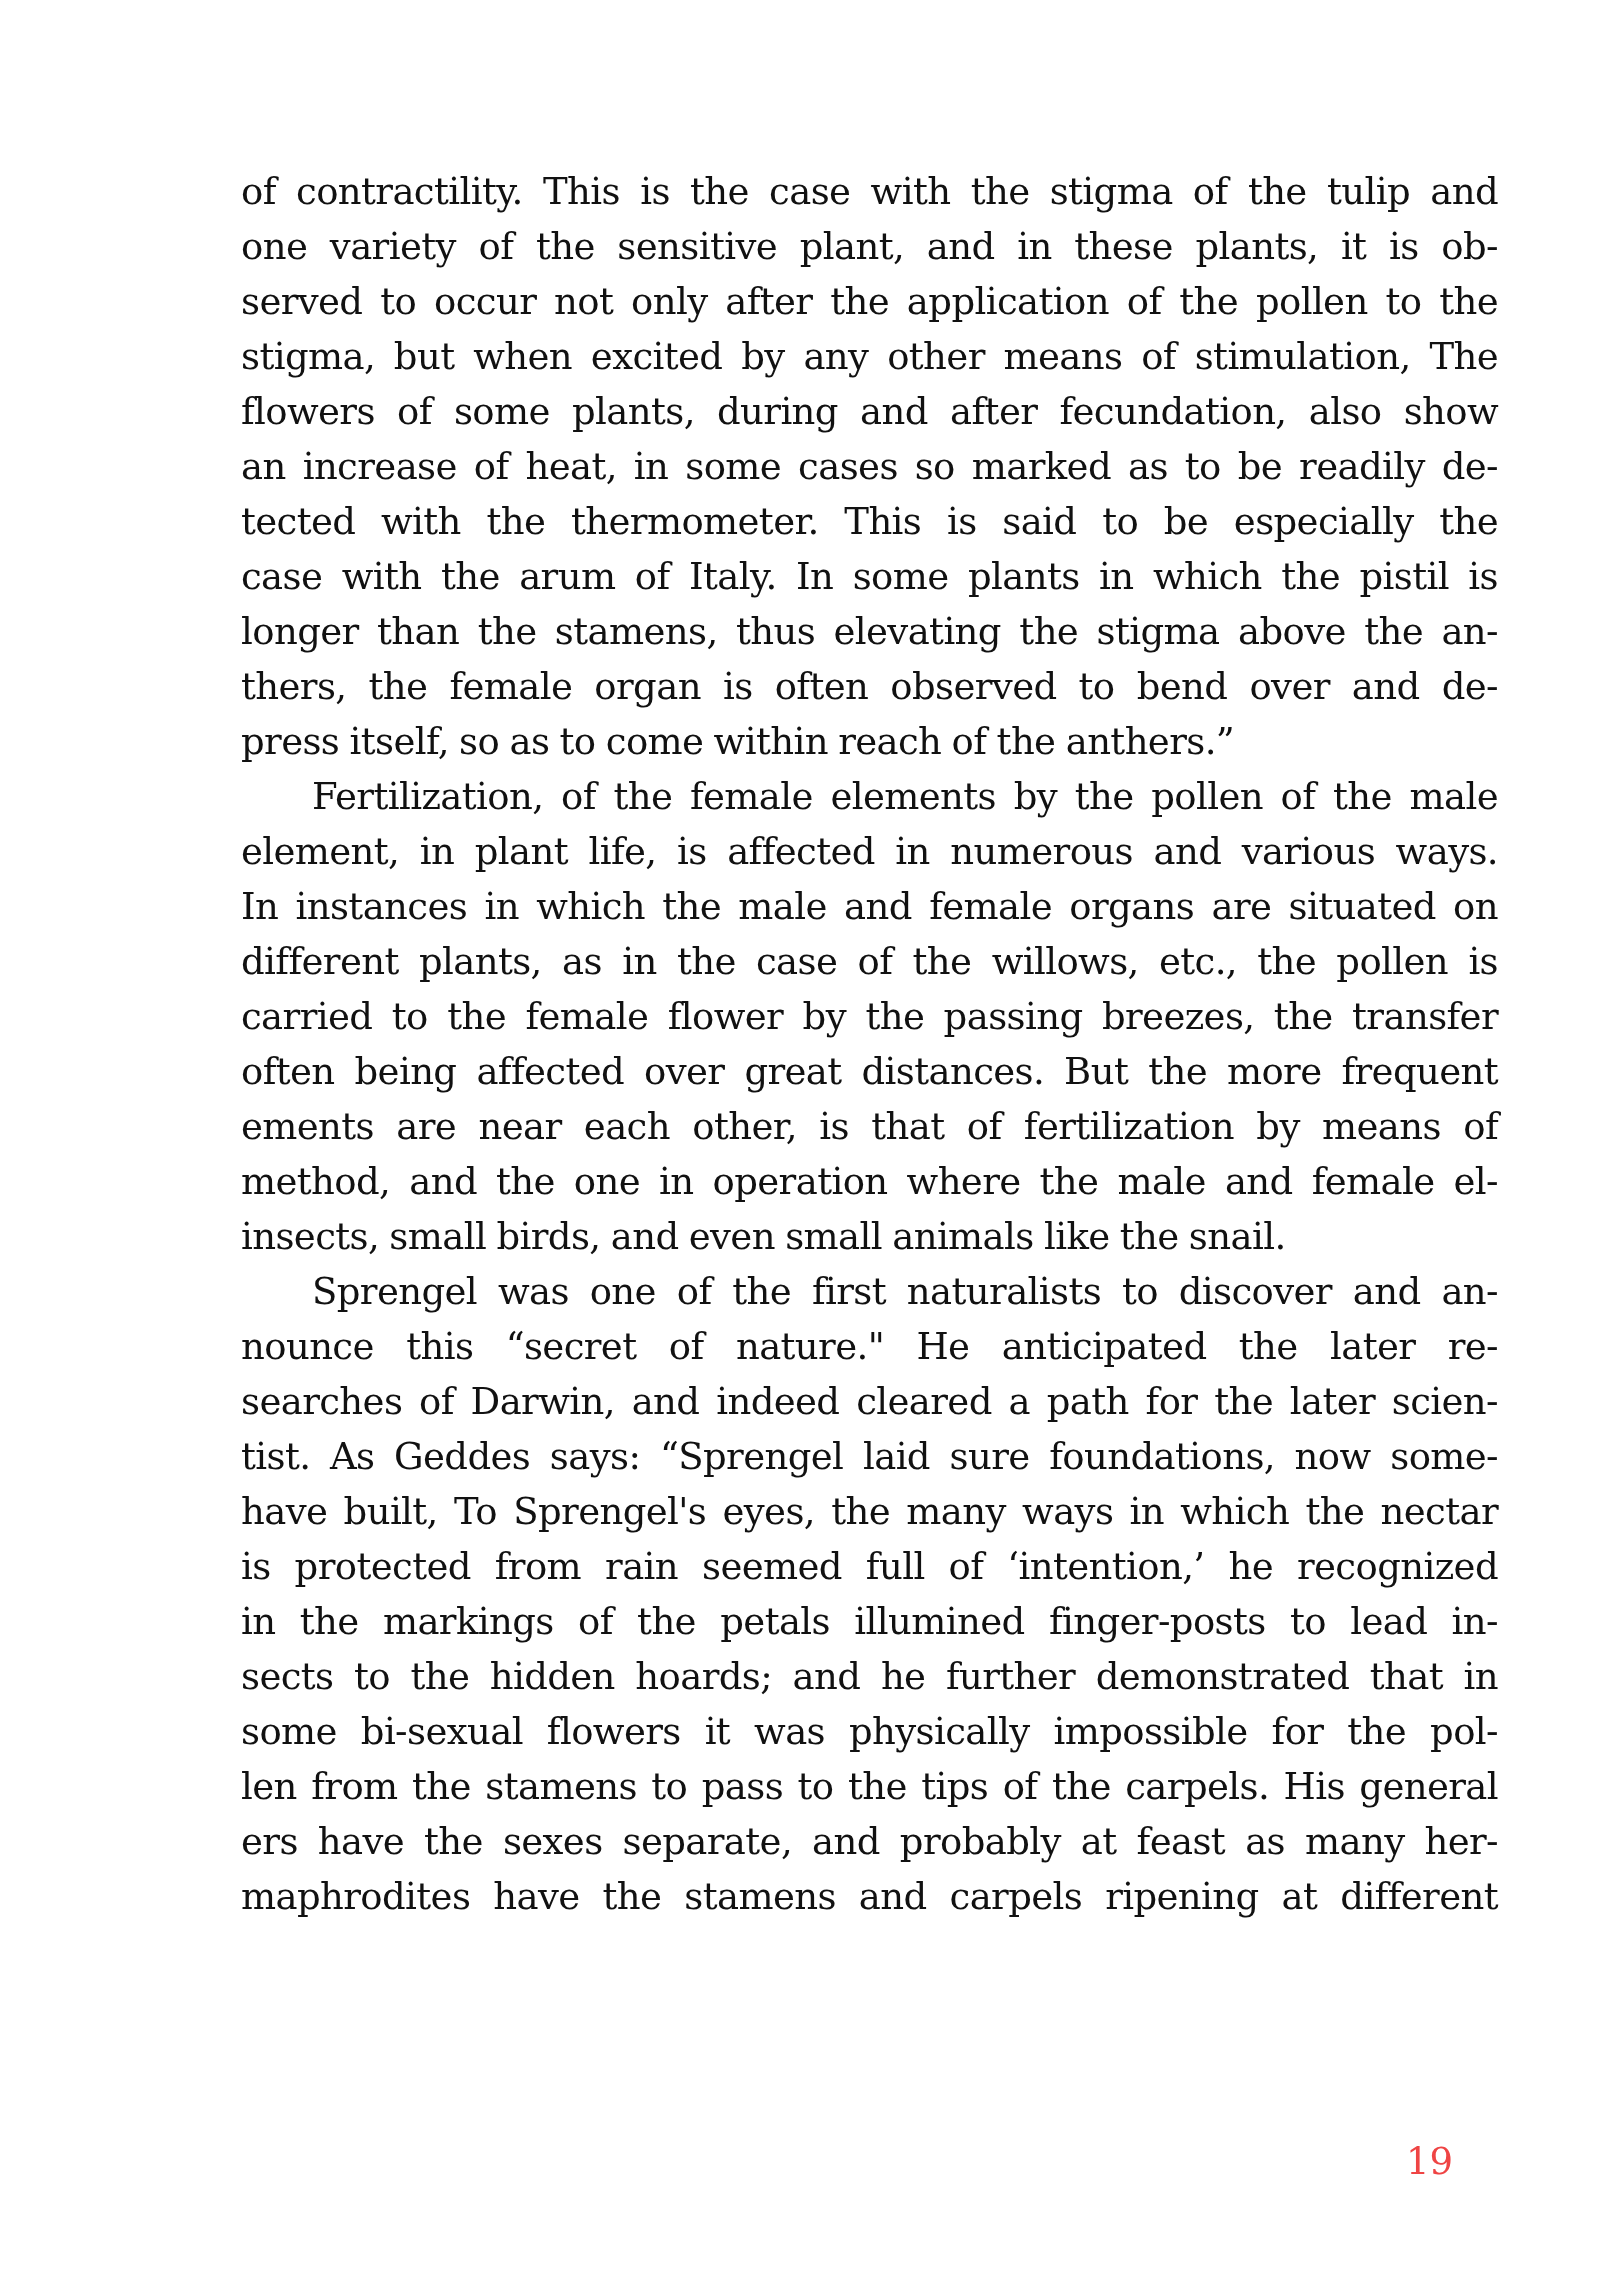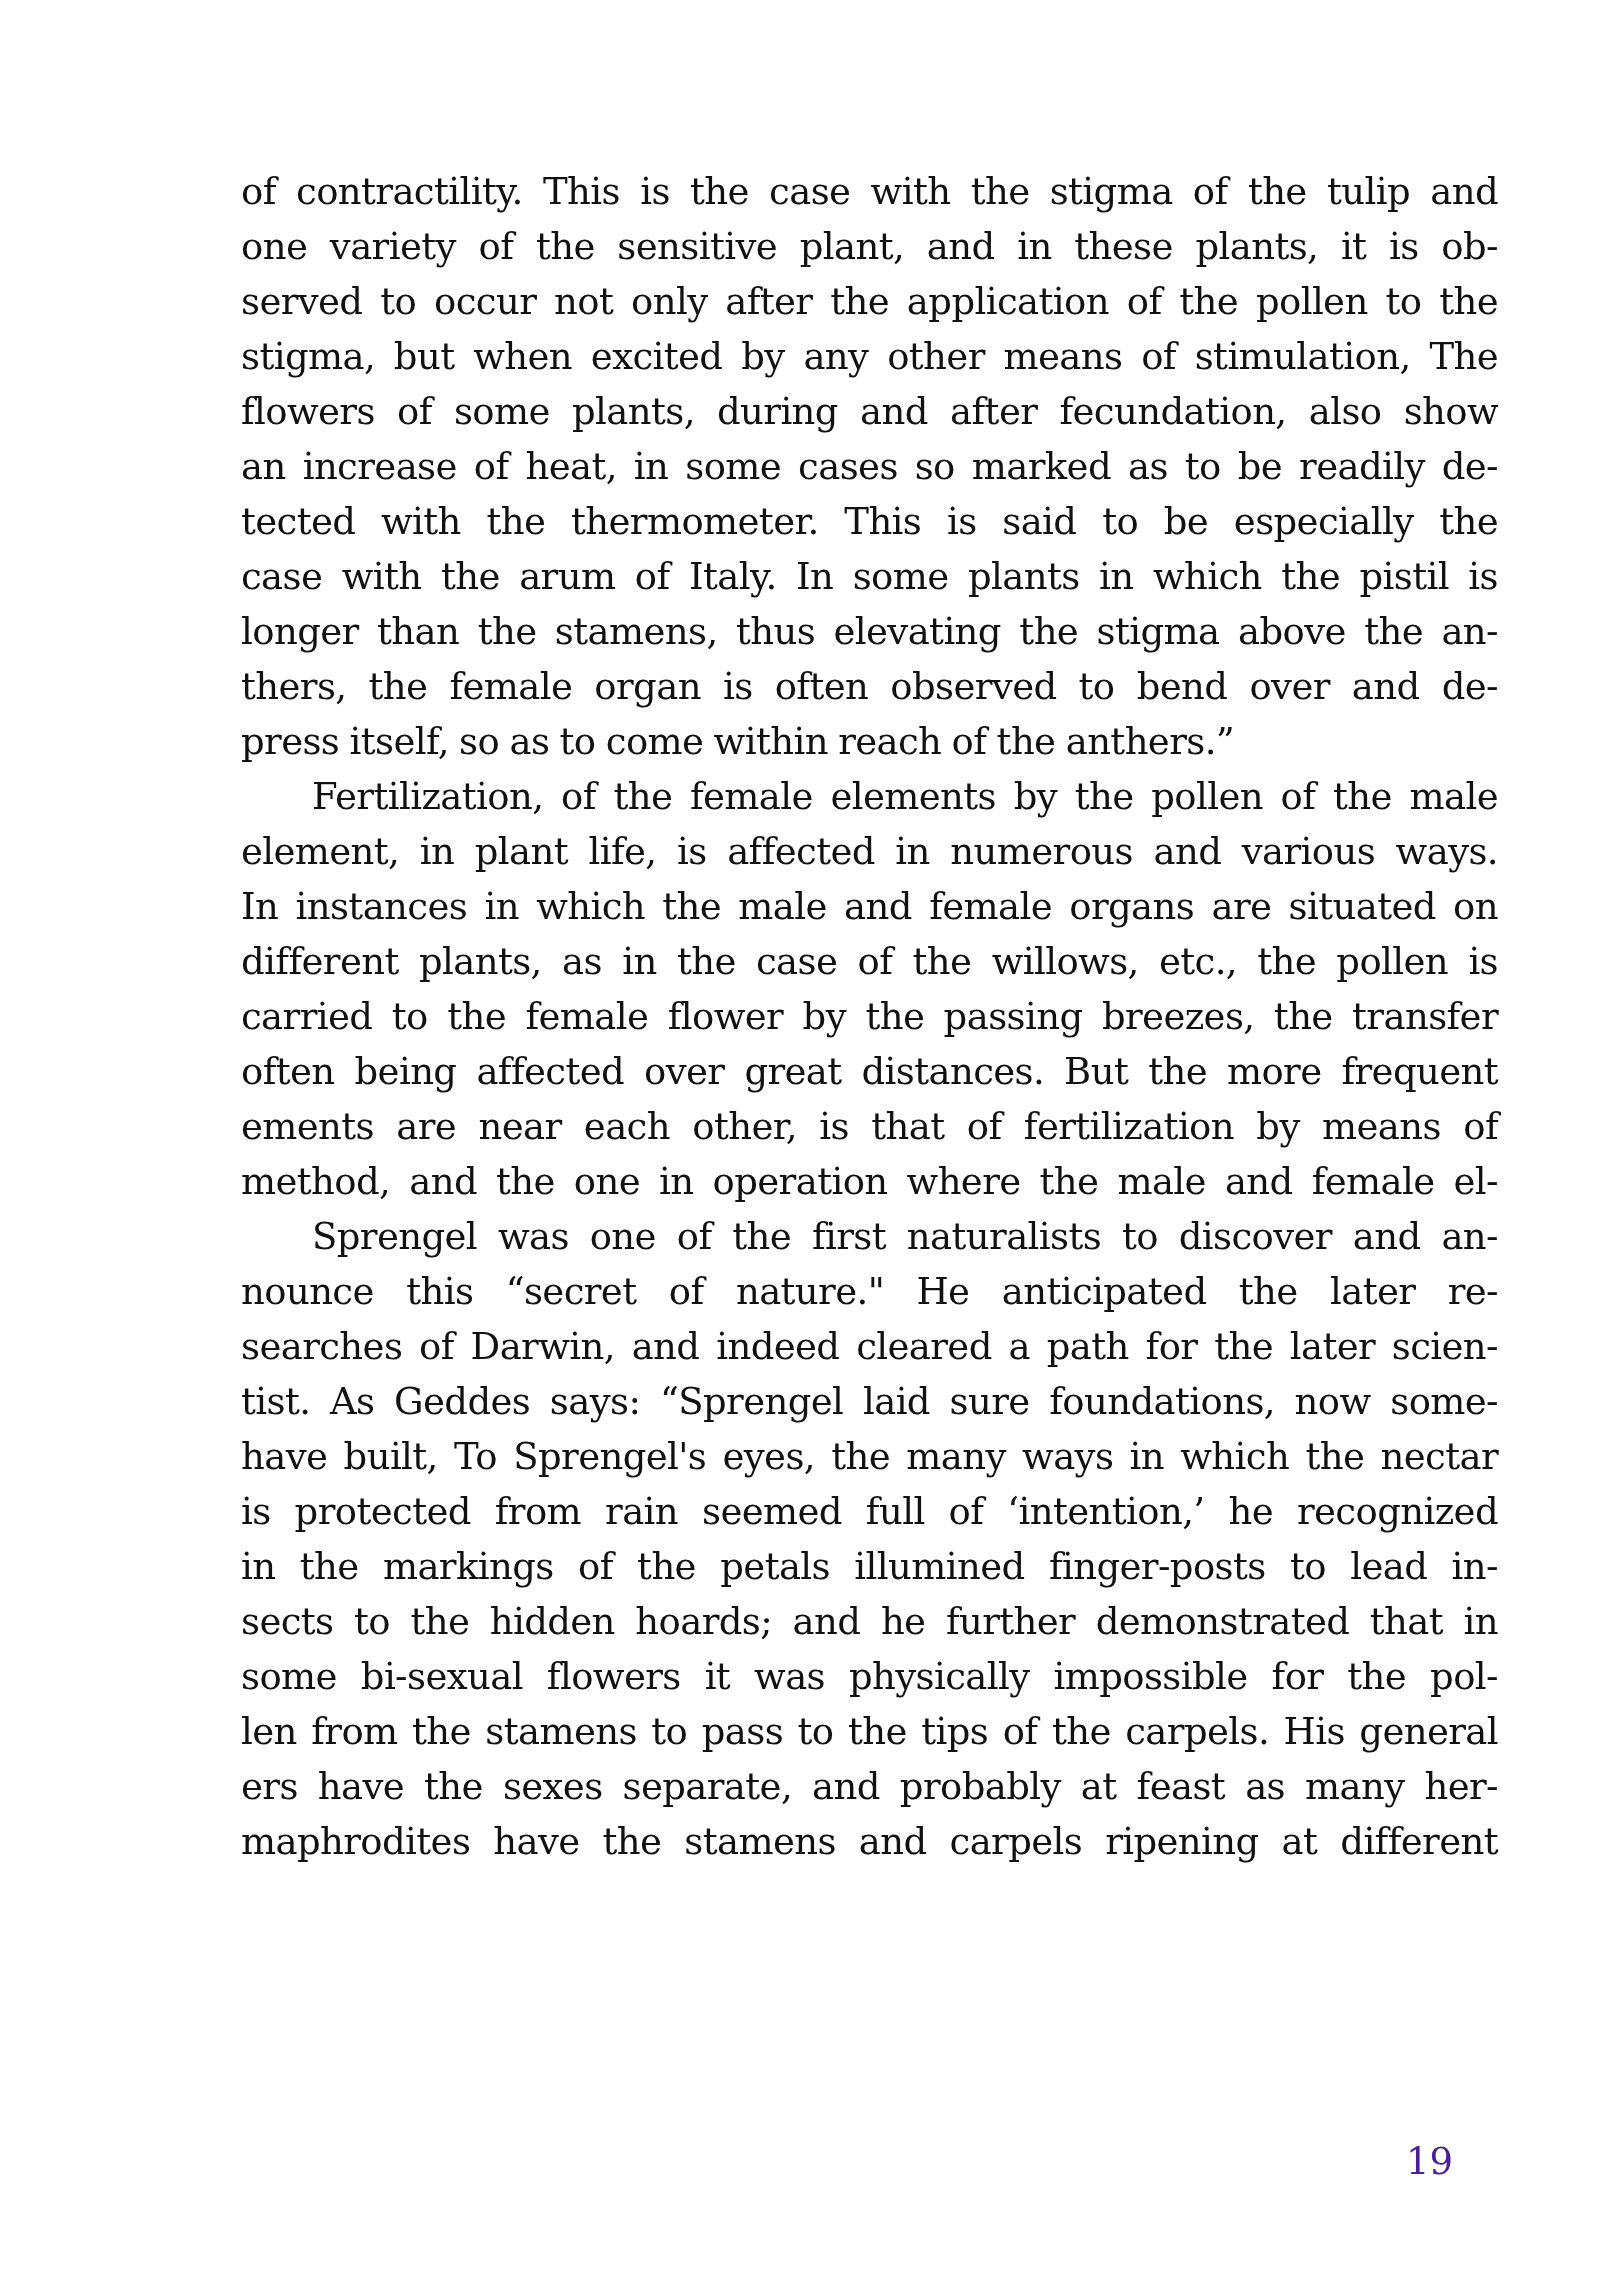--- a/index.html
+++ b/index.html
@@ -47,21 +47,21 @@
     padding-left: 71px;
   }
   .page-number {
     position: absolute;
     left: 1384px;
     top: 2139px;
     width: 69px;
     text-align: right;
     font-size: 37px;
     line-height: 46px;
-    color: #4c1d95;
+    color: #ef4444;
   }
 </style>
 </head>
 <body>
 
 <div class="page">
   <div class="text-block">
 
     <div>
       <span class="line">of contractility. This is the case with the stigma of the tulip and</span>
@@ -79,20 +79,21 @@
 
     <div>
       <span class="line indent">Fertilization, of the female elements by the pollen of the male</span>
       <span class="line">element, in plant life, is affected in numerous and various ways.</span>
       <span class="line">In instances in which the male and female organs are situated on</span>
       <span class="line">different plants, as in the case of the willows, etc., the pollen is</span>
       <span class="line">carried to the female flower by the passing breezes, the transfer</span>
       <span class="line">often being affected over great distances. But the more frequent</span>
       <span class="line">ements are near each other, is that of fertilization by means of</span>
       <span class="line">method, and the one in operation where the male and female el-</span>
+      <span class="line last">insects, small birds, and even small animals like the snail.</span>
     </div>
 
     <div>
       <span class="line indent">Sprengel was one of the first naturalists to discover and an-</span>
       <span class="line">nounce this “secret of nature." He anticipated the later re-</span>
       <span class="line">searches of Darwin, and indeed cleared a path for the later scien-</span>
       <span class="line">tist. As Geddes says: “Sprengel laid sure foundations, now some-</span>
       <span class="line">have built, To Sprengel's eyes, the many ways in which the nectar</span>
       <span class="line">is protected from rain seemed full of  ‘intention,’ he recognized</span>
       <span class="line">in the markings of the petals illumined finger-posts to lead in-</span>

